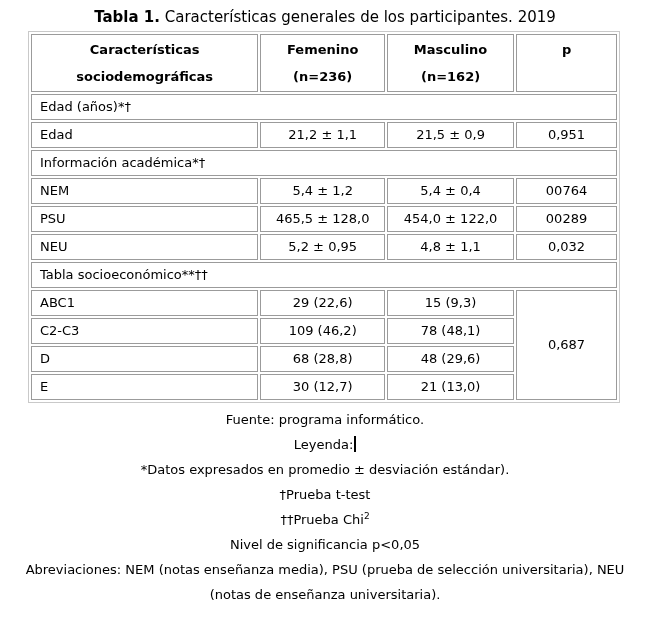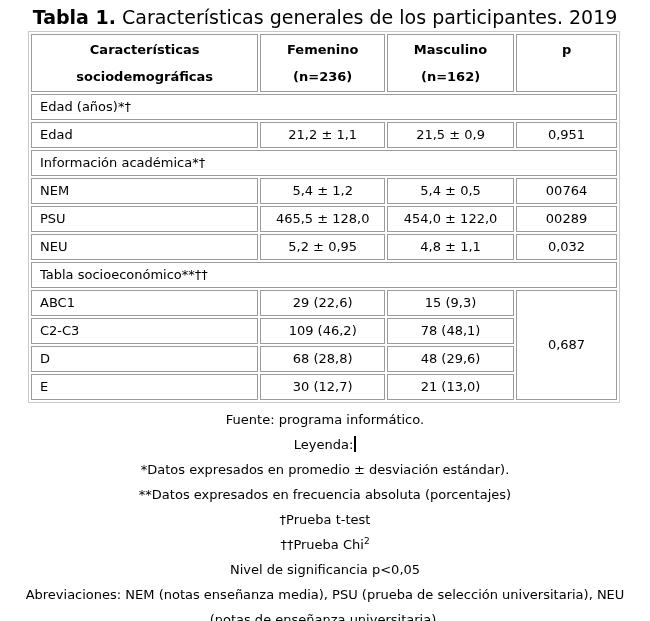--- a/index.html
+++ b/index.html
@@ -12,21 +12,21 @@
     font-family: "DejaVu Sans", "Liberation Sans", sans-serif;
     color: #000000;
   }
   .page {
     width: 650px;
     height: 621px;
     position: relative;
   }
   .caption {
     text-align: center;
-    font-size: 19px;
+    font-size: 15px;
     line-height: 20px;
     margin-top: 7px;
   }
   .caption .bold { font-weight: bold; }
 
   table.doc-table {
     border-collapse: separate;
     border-spacing: 2px;
     border: 1px solid #c9c9c9;
     table-layout: fixed;
@@ -131,21 +131,21 @@
       <td class="num-cell">21,5 ± 0,9</td>
       <td class="num-cell">0,951</td>
     </tr>
 
     <tr>
       <td class="section-cell" colspan="4">Información académica*†</td>
     </tr>
     <tr>
       <td class="label-cell">NEM</td>
       <td class="num-cell">5,4 ± 1,2</td>
-      <td class="num-cell">5,4 ± 0,5</td>
+      <td class="num-cell">5,4 ± 0,4</td>
       <td class="num-cell">00764</td>
     </tr>
     <tr>
       <td class="label-cell">PSU</td>
       <td class="num-cell">465,5 ± 128,0</td>
       <td class="num-cell">454,0 ± 122,0</td>
       <td class="num-cell">00289</td>
     </tr>
     <tr>
       <td class="label-cell">NEU</td>
@@ -180,21 +180,20 @@
     </tr>
   </tbody>
     </table>
 
   <div class="notes">
     <div class="doc-line">Fuente: programa informático.</div>
     <div class="doc-line">
       <span>Leyenda:</span><span class="caret"></span>
     </div>
     <div class="doc-line">*Datos expresados en promedio ± desviación estándar).</div>
-    <div class="doc-line">**Datos expresados en frecuencia absoluta (porcentajes)</div>
     <div class="doc-line">†Prueba t-test</div>
     <div class="doc-line">
       <span>††Prueba Chi</span><sup>2</sup>
     </div>
     <div class="doc-line">Nivel de significancia p&lt;0,05</div>
     <div class="doc-line">Abreviaciones: NEM (notas enseñanza media), PSU (prueba de selección universitaria), NEU</div>
     <div class="doc-line">(notas de enseñanza universitaria).</div>
   </div>
 
 </div>

